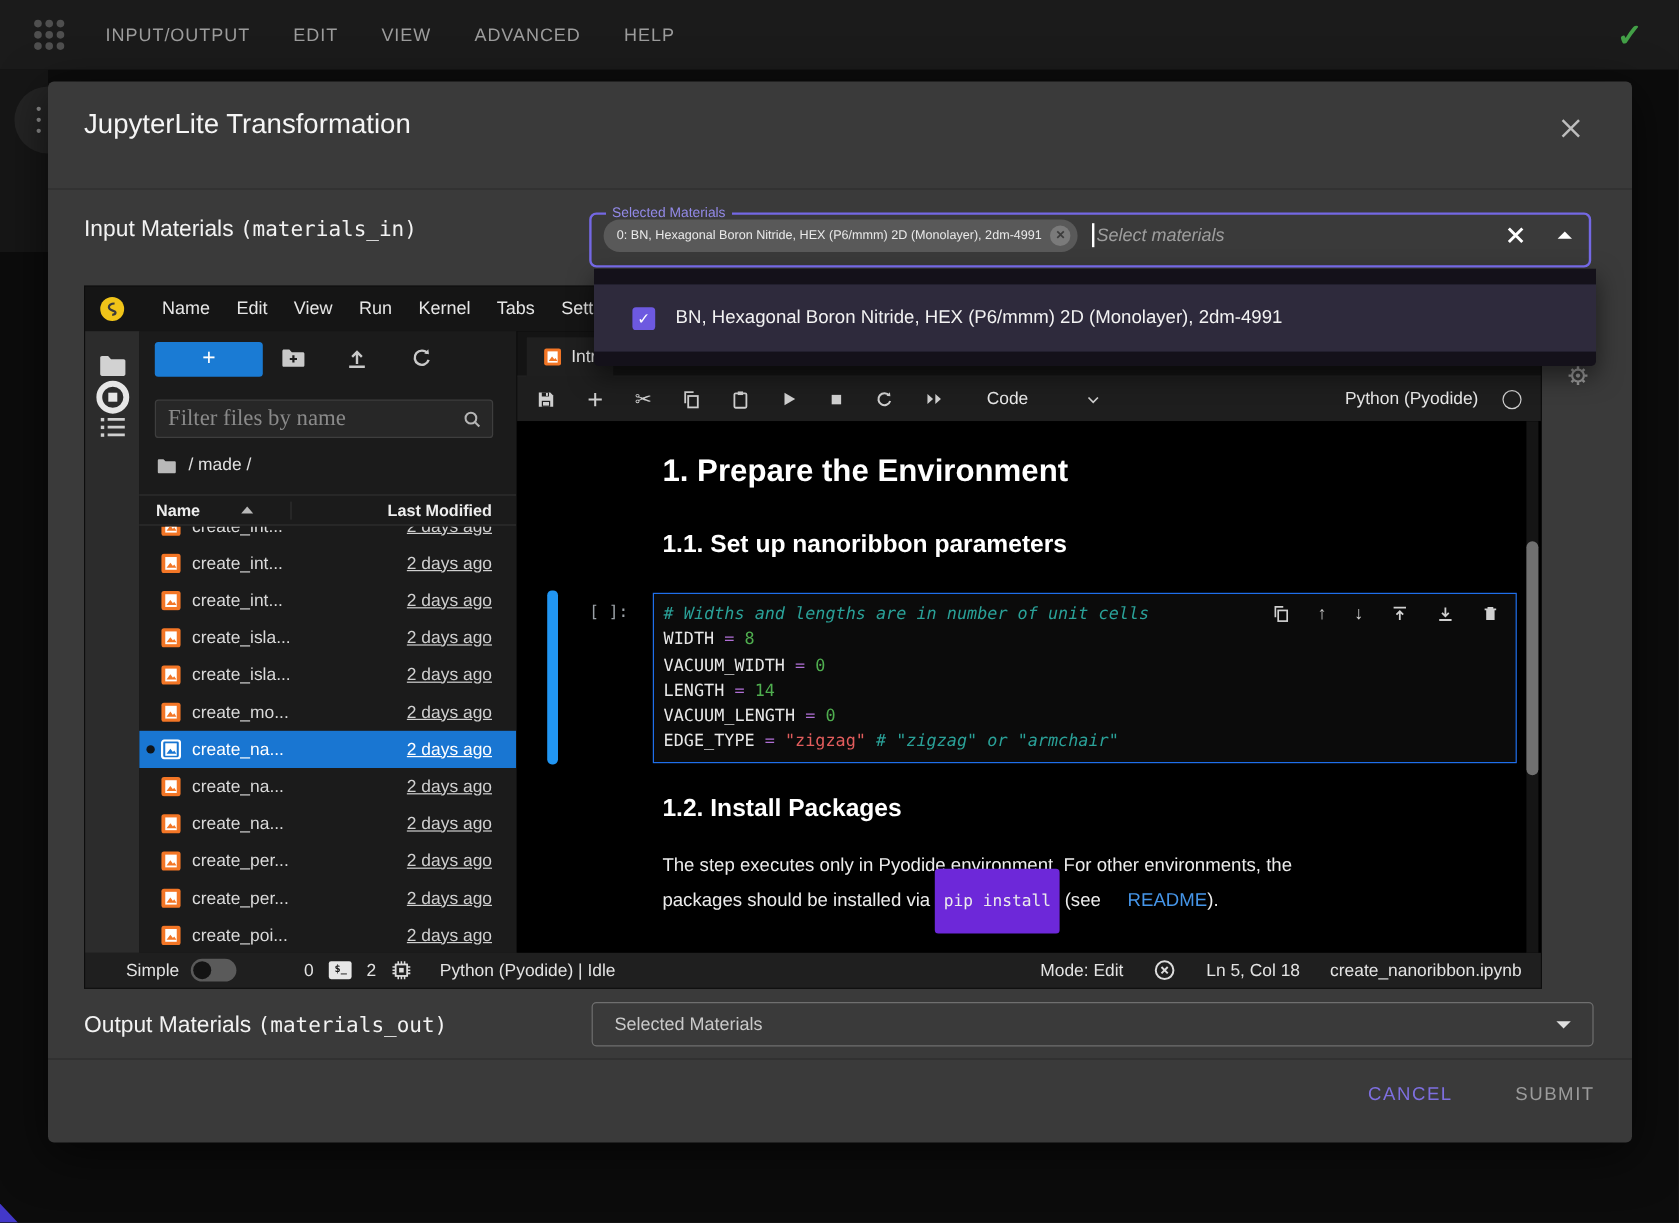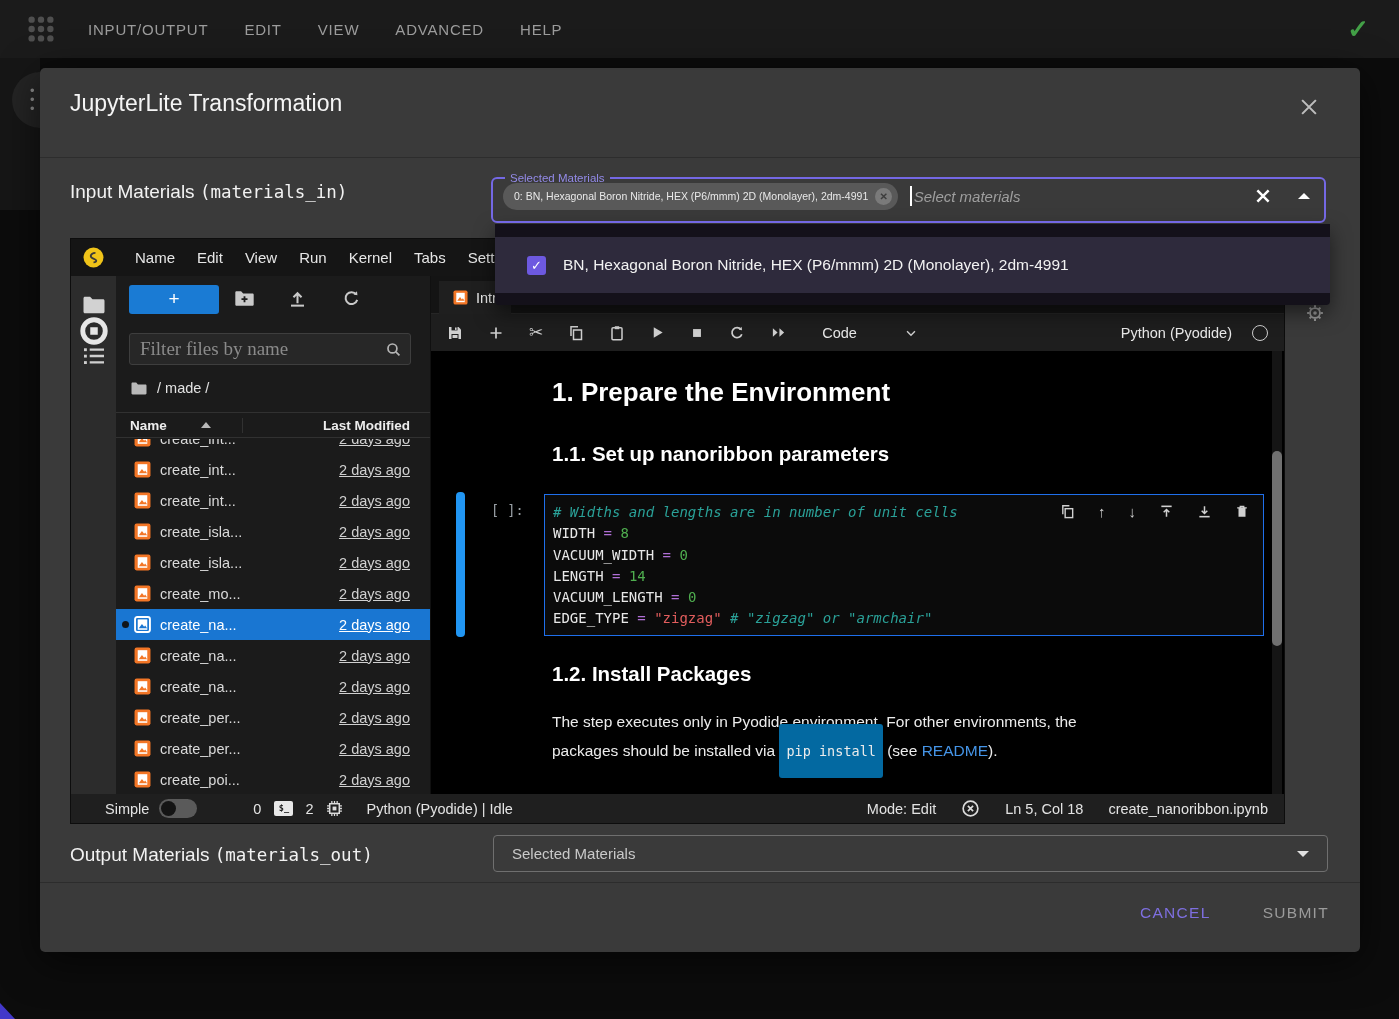--- a/index.html
+++ b/index.html
@@ -102,22 +102,22 @@
   .code-line { font-family:"DejaVu Sans Mono",monospace; font-size:14px; line-height:21.3px; white-space:pre; }
   .tok-cm { color:#2aa198; font-style:italic; }
   .tok-v { color:#e8e8e8; }
   .tok-o { color:#b06fd6; }
   .tok-n { color:#4fae4f; }
   .tok-s { color:#e25d5d; }
   .cell-tools { position:absolute; right:14px; top:8px; display:flex; gap:23px; align-items:center; }
   .cell-tools .arrow { color:#d0d0d0; font-size:15px; }
   .nb-h2b { position:absolute; left:121px; top:311px; font-size:20.5px; font-weight:bold; color:#fff; }
   .nb-para { position:absolute; left:121px; top:356px; width:660px; font-size:15.5px; line-height:29px; color:#ececec; }
-  .code-chip { background:#0369a1; font-family:"DejaVu Sans Mono",monospace; font-size:13.5px; padding:19px 7px; border-radius:3px; }
-  .nb-link { color:#4595e8; }
+  .code-chip { background:#6d28d9; font-family:"DejaVu Sans Mono",monospace; font-size:13.5px; padding:19px 7px; border-radius:3px; }
+  .nb-link { color:#4595e8;margin-left:18px; }
   .nb-track { position:absolute; right:2px; top:0; bottom:0; width:10px; background:#151515; }
   .nb-thumb { position:absolute; right:2px; top:100px; width:10px; height:195px; background:#707070; border-radius:6px; }
 
   .statusbar { position:absolute; left:0; bottom:0; right:0; height:29px; background:#1f1f1f; display:flex; align-items:center; padding:0 16px 0 34px; font-size:14.5px; color:#e3e3e3; }
   .toggle { width:38px; height:19px; border-radius:10px; background:#5a5a5a; position:relative; margin-left:10px; }
   .toggle .knob { position:absolute; left:2px; top:2px; width:15px; height:15px; border-radius:50%; background:#141414; }
   .sb-num0 { margin-left:56px; }
   .term-ic { margin-left:13px; width:19px; height:15px; background:#e8e8e8; border-radius:2px; color:#1b1b1b; font-family:"DejaVu Sans Mono",monospace; font-size:8.5px; line-height:15px; text-align:center; font-weight:bold; }
   .sb-num2 { margin-left:12px; }
   .chip-ic { margin-left:13px; }

